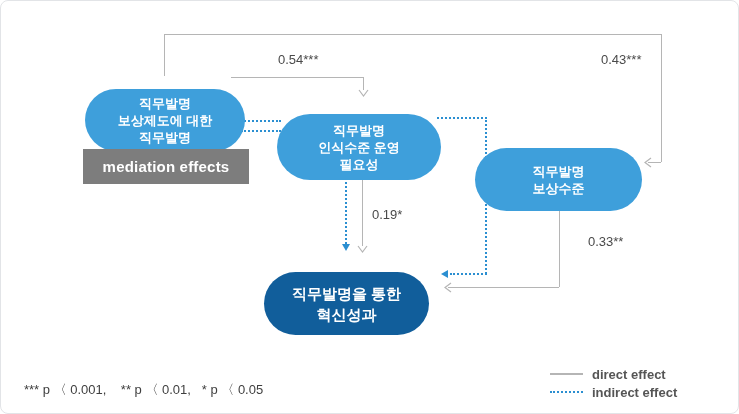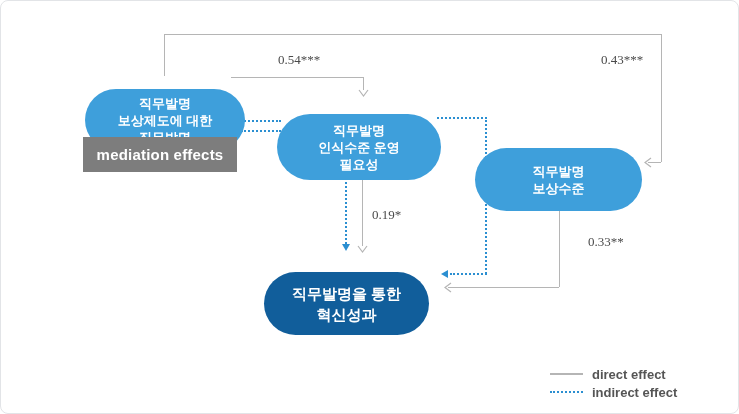--- a/index.html
+++ b/index.html
@@ -33,25 +33,25 @@
     border-right:7px solid var(--indirect-line);}
   
   .node{
     position:absolute;display:flex;flex-direction:column;
     align-items:center;justify-content:center;text-align:center;
     background:var(--node-blue);color:#fff;font-weight:bold;
     font-size:13px;line-height:17px;border-radius:33px;margin-top:16px;
   }
   .node.outcome{background:var(--outcome-navy);font-size:15px;line-height:21px;}
   .mediation{
-    position:absolute;left:82px;top:136px;width:154px;height:35px;
+    position:absolute;left:82px;top:148px;width:166px;height:35px;
     background:var(--mediation-gray);color:#fff;font-weight:bold;font-size:15px;
     display:flex;align-items:center;justify-content:center;letter-spacing:0.2px;
   }
-  .coef{position:absolute;font-size:13px;color:var(--label-gray);font-family:Liberation Serif, serif;}
+  .coef{position:absolute;font-size:13px;color:var(--label-gray);}
   .footnote{
     position:absolute;left:23px;top:380px;font-size:13px;color:#3f3f3f;
     white-space:pre;
   }
   .legend{position:absolute;left:549px;top:364px;}
   .legend-row{display:flex;align-items:center;height:18px;font-weight:bold;}
   .legend-line{width:33px;height:0;border-top:2px solid var(--direct-line);margin-right:9px;}
   .legend-dotted{width:33px;height:0;border-top:2px dotted var(--indirect-line);margin-right:9px;}
   .legend-label{font-size:13px;color:var(--legend-text);}
 </style>
@@ -139,14 +139,15 @@
     <div class="legend-row">
       <span class="legend-line"></span>
       <span class="legend-label">direct effect</span>
     </div>
     <div class="legend-row">
       <span class="legend-dotted"></span>
       <span class="legend-label">indirect effect</span>
     </div>
   </div>
 
+  <div class="footnote">*** p 〈 0.001,    ** p 〈 0.01,   * p 〈 0.05</div>
 
 </div>
 
 </body></html>

